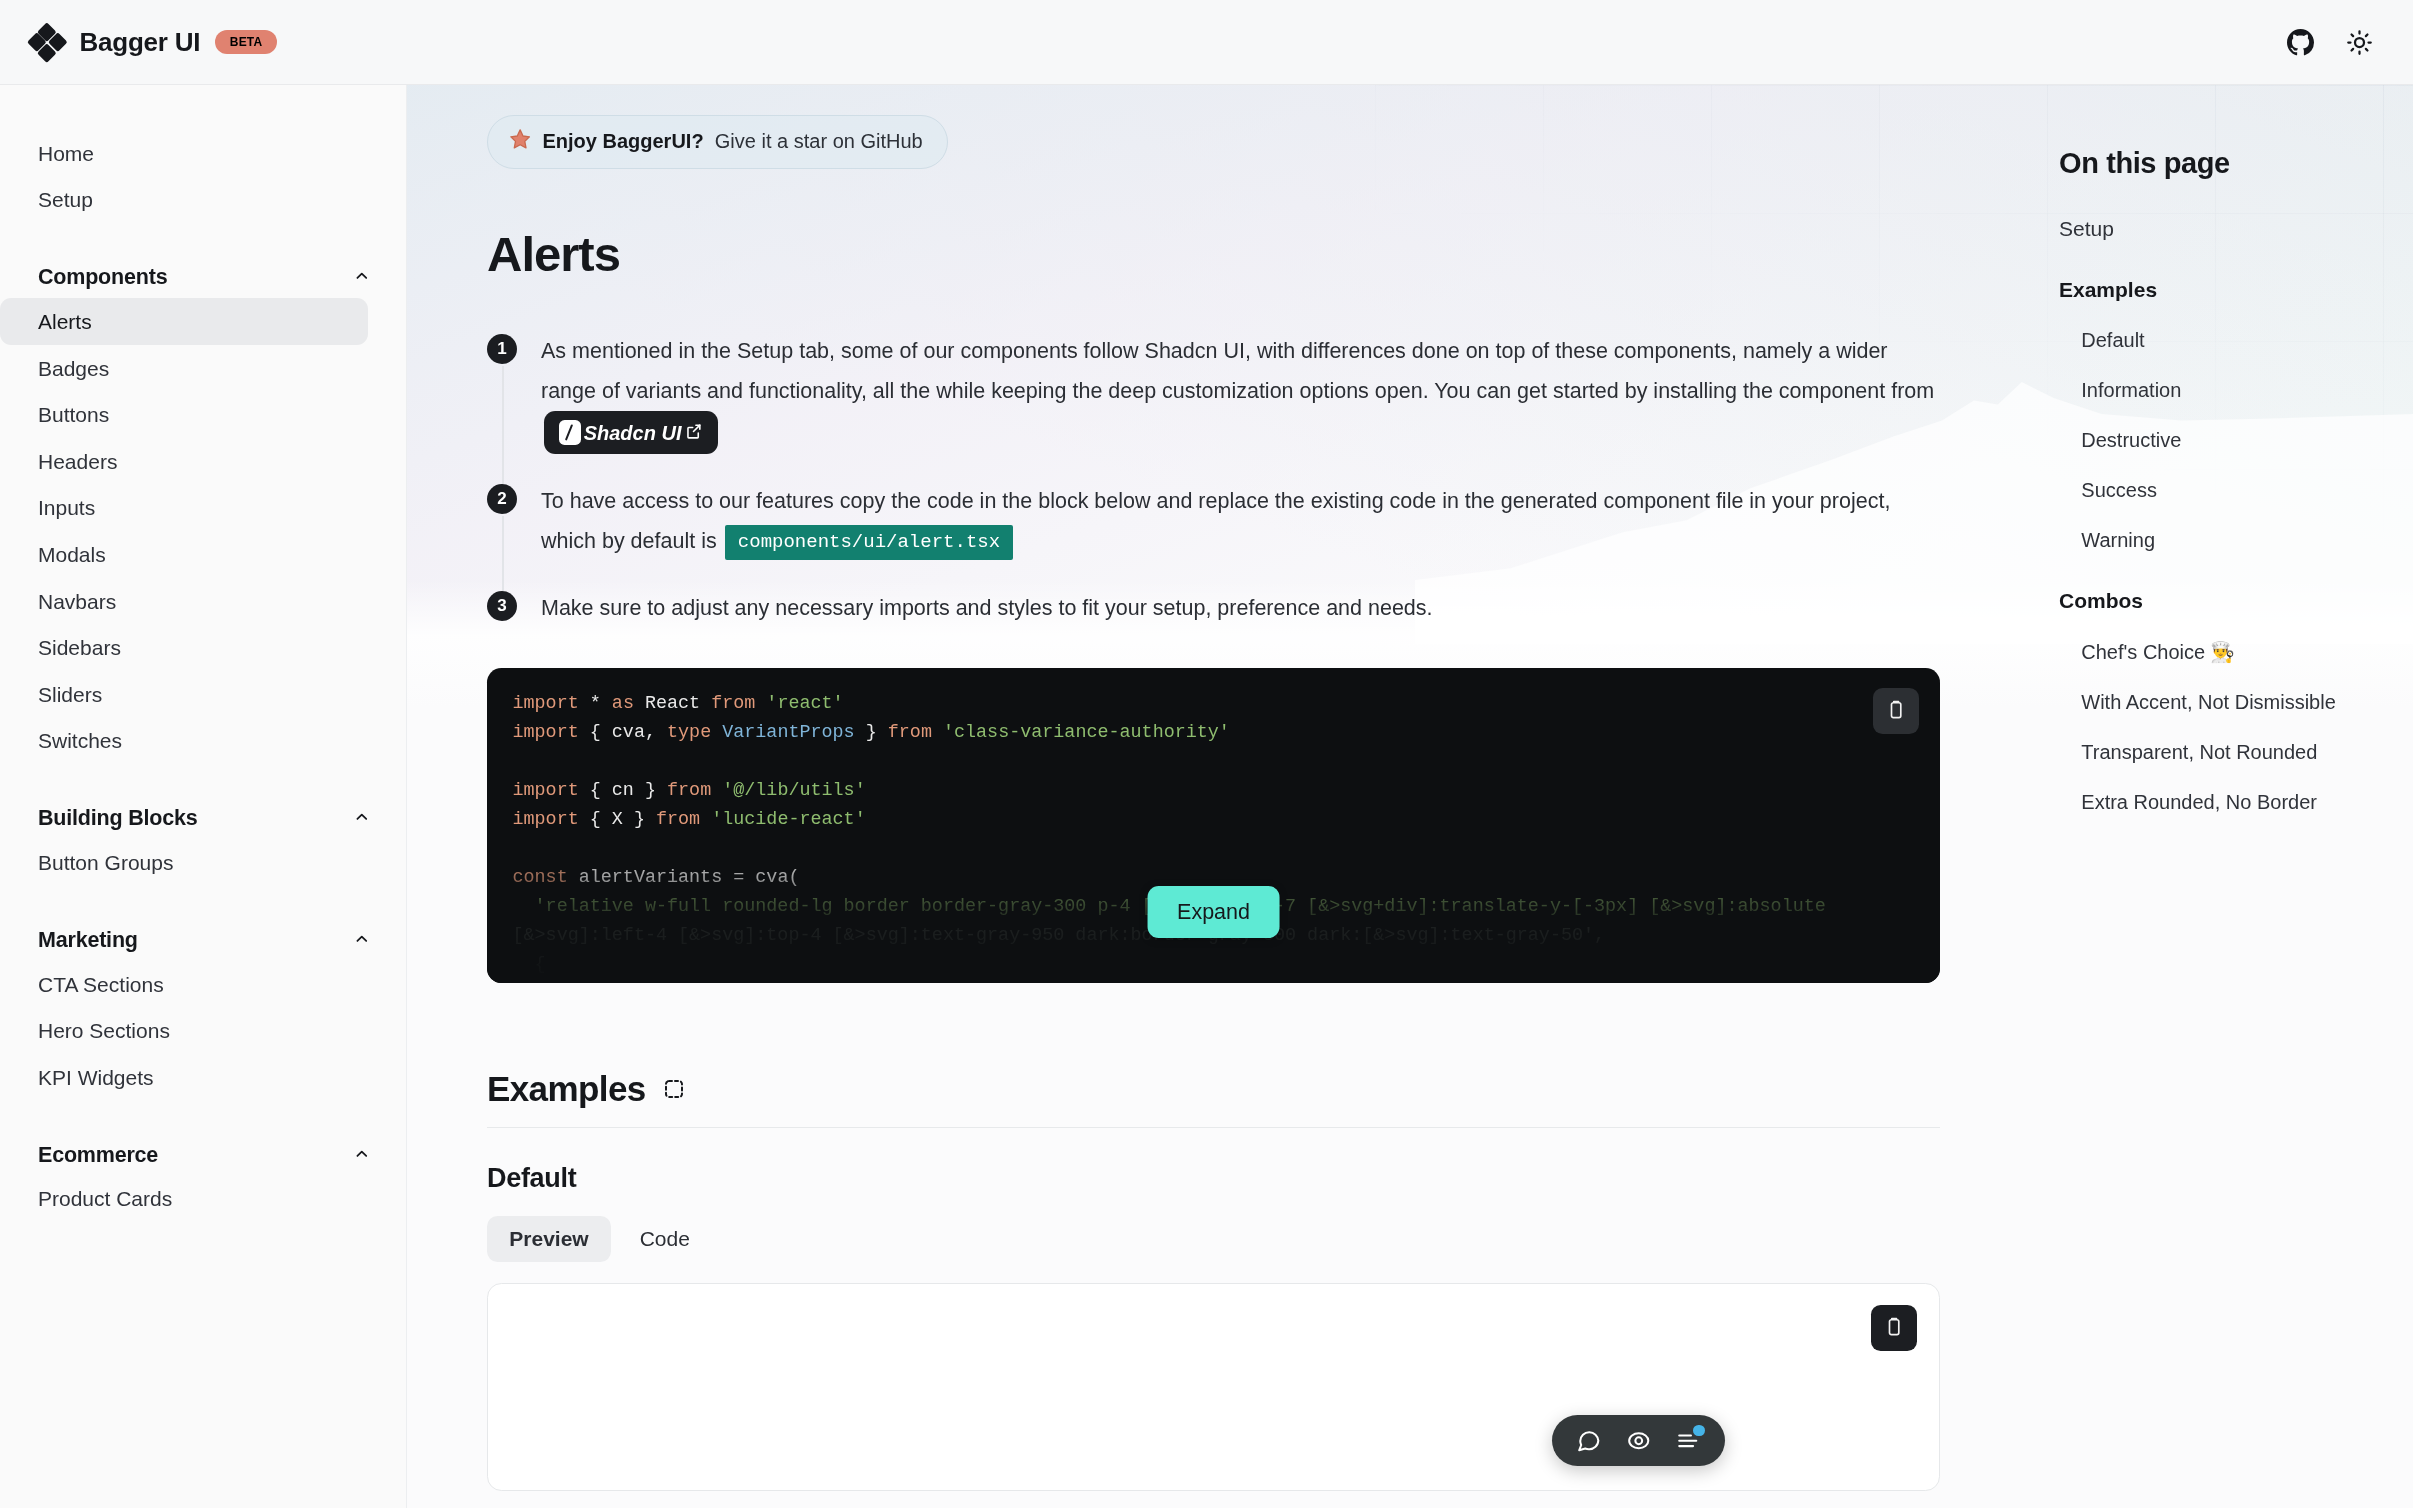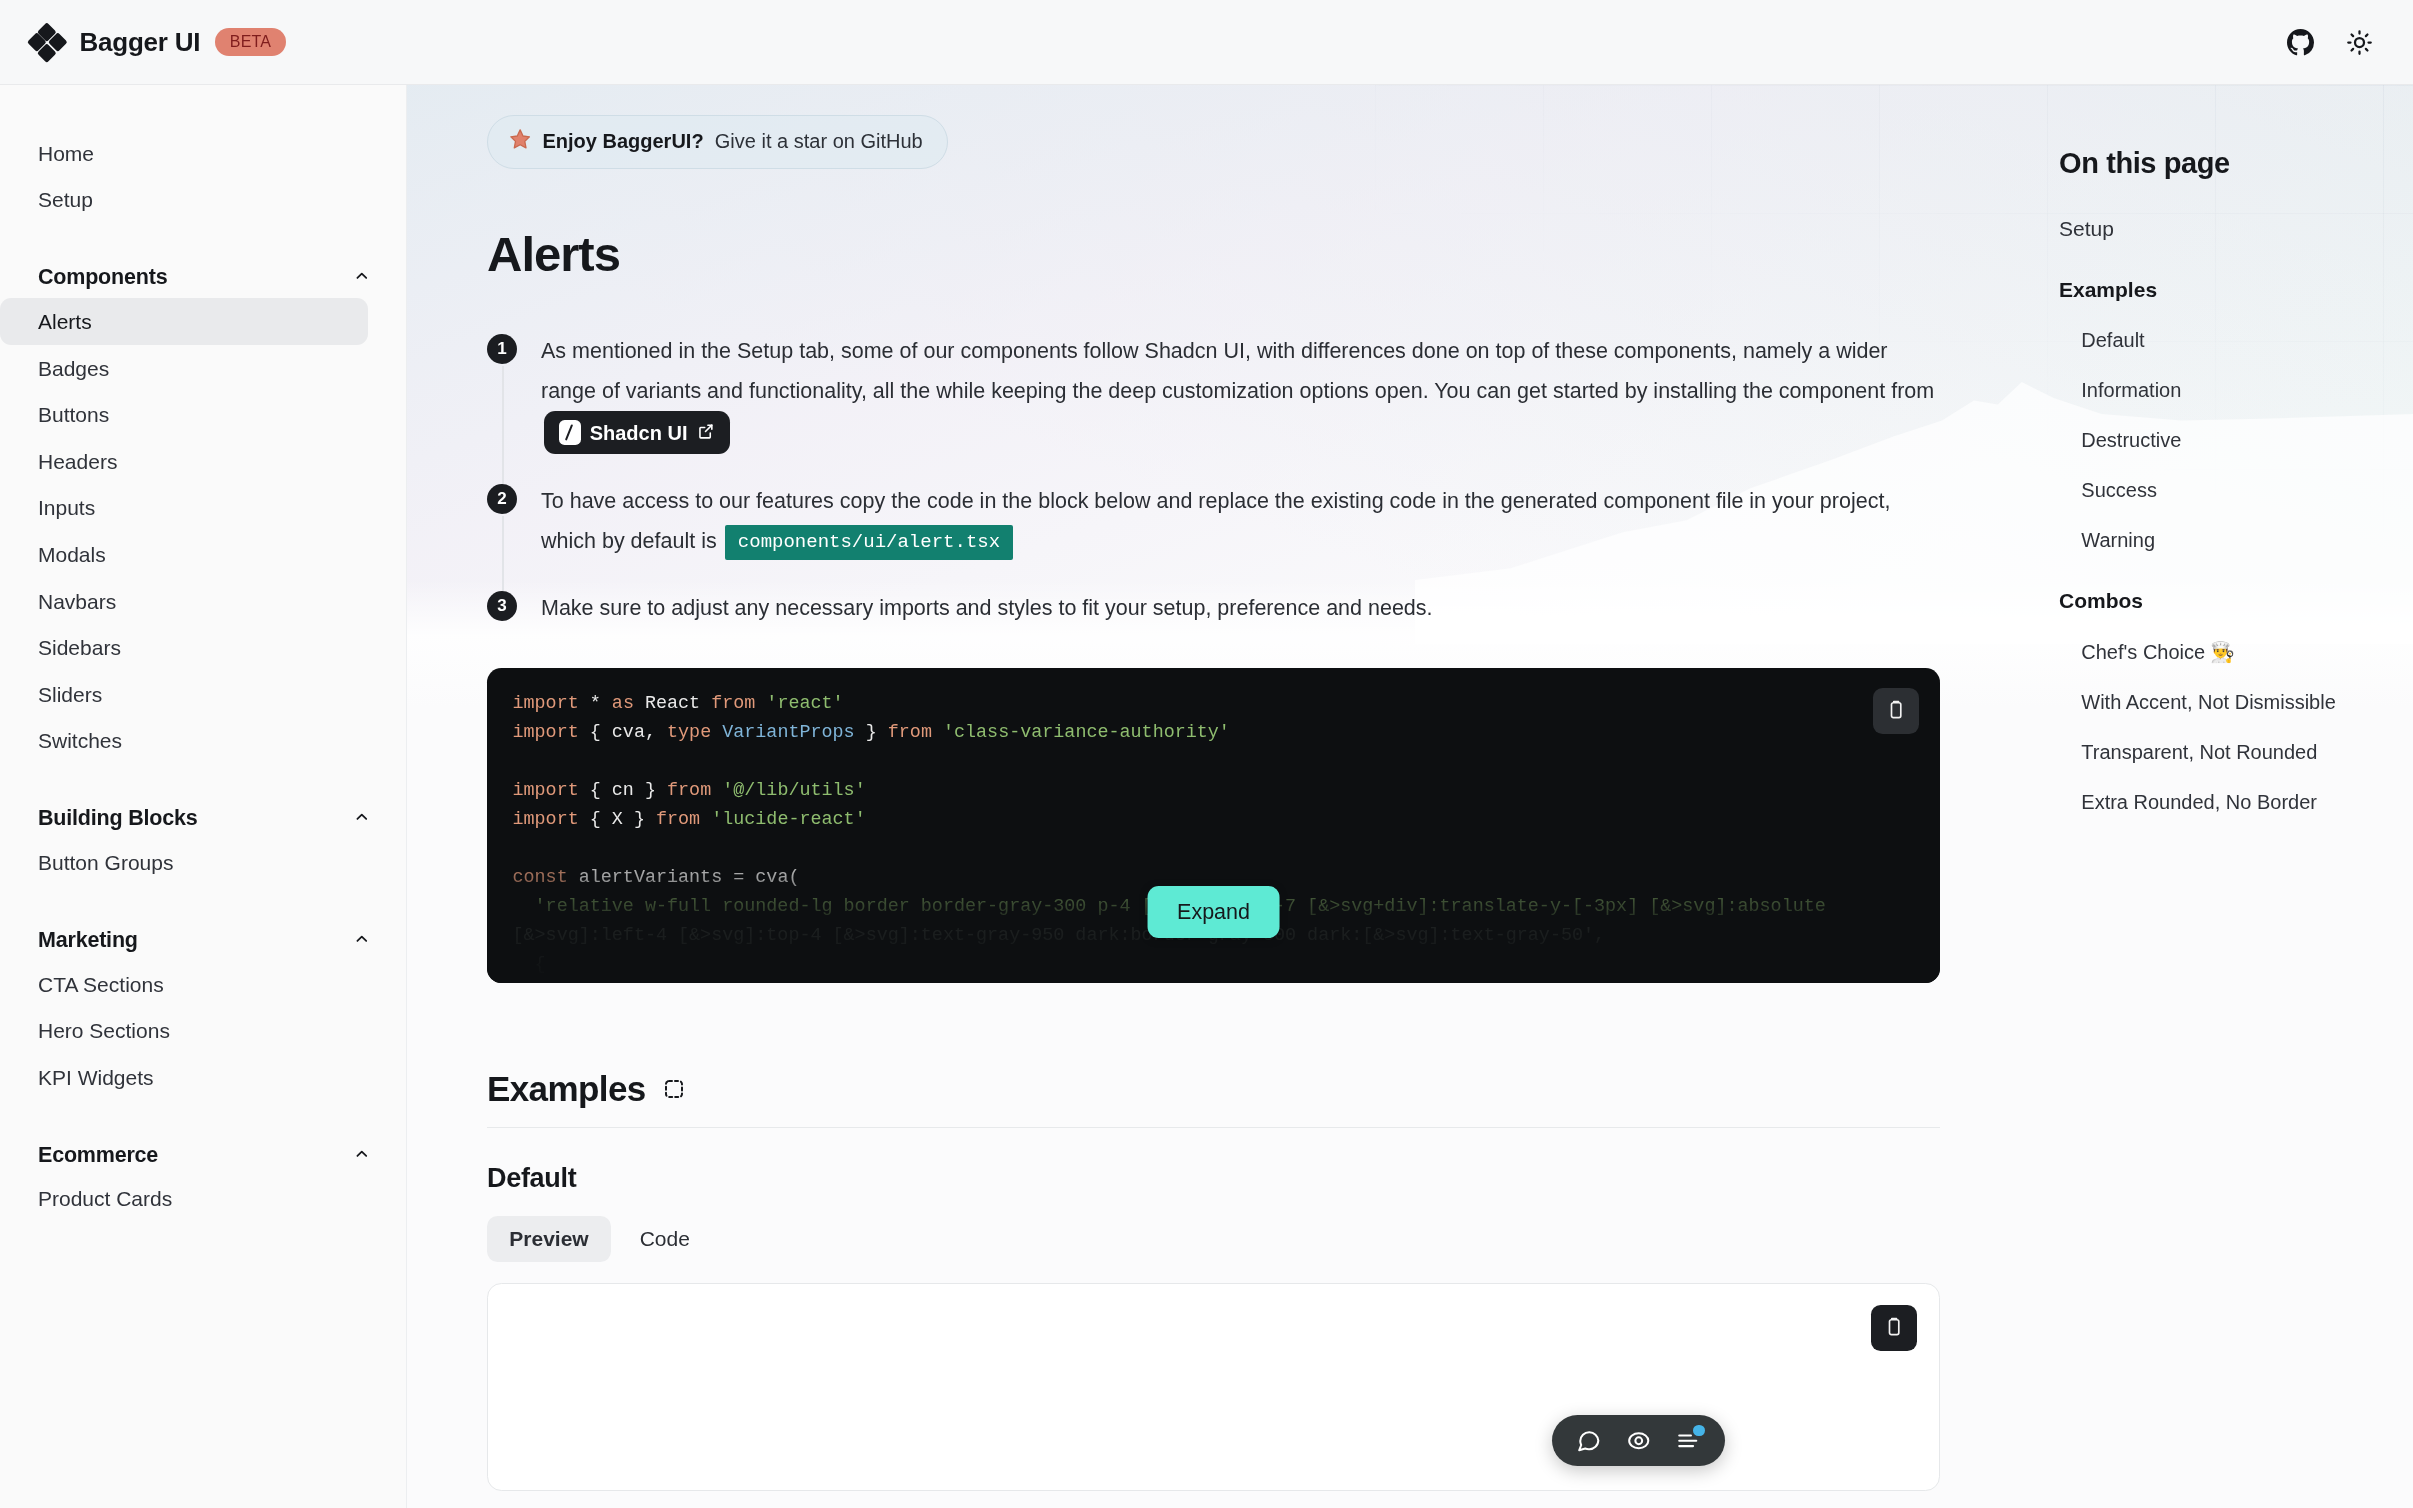--- a/index.html
+++ b/index.html
@@ -24,21 +24,21 @@
   .brand-mark i {
     position: absolute; width: 13.6px; height: 13.6px; background: #16181c;
     border-radius: 2.4px; transform: rotate(45deg);
   }
   .brand-mark i.d1 { left: 0px;  top: 10.4px; }
   .brand-mark i.d2 { left: 10.4px; top: 0px;  }
   .brand-mark i.d3 { left: 10.4px; top: 21px; }
   .brand-mark i.d4 { left: 21px; top: 10.4px; }
   .brand-name { font-size: 26px; font-weight: 700; color: #16181c; letter-spacing: -0.2px; }
   .beta {
-    background: #e08270; color: #7f1d1d; font-size: 16px; font-weight: 400;
+    background: #e08270; color: #000000; font-size: 12px; font-weight: 700;
     padding: 4.8px 15px 5.6px; border-radius: 797px; letter-spacing: 0.2px;
   }
   .topbar-actions {
     margin-left: auto; display: flex; align-items: center; gap: 27px; padding-right: 38px;
   }
   .icon-btn { width: 32px; height: 32px; display: flex; align-items: center; justify-content: center; cursor: pointer; }
 
   
   .sidebar {
     position: absolute; top: 85px; left: 0; width: 407px; bottom: 0;
@@ -114,24 +114,24 @@
   }
   .step-line {
     position: absolute; left: 15px; top: 35px; bottom: -3.2px; width: 1.6px; background: #e2e4e8;
   }
   .step-body {
     padding-left: 19px; padding-bottom: 27px;
     font-size: 21.5px; line-height: 40px; color: #2b2e34;
   }
   .step:last-child .step-body { padding-bottom: 0; }
   .chip-dark {
-    display: inline-flex; align-items: center; gap: 9px; vertical-align: middle;
+    display: inline-flex; align-items: center; gap: 3px; vertical-align: middle;
     background: #1c1e22; color: #ffffff; border-radius: 11.2px;
     padding: 8.8px 15px; font-size: 20px; font-weight: 600; margin: 0 3.2px;
-    line-height: 1; cursor: pointer;
+    line-height: 1; cursor: pointer; font-style: italic;
   }
   .chip-dark .sq {
     width: 21.5px; height: 25.5px; border-radius: 5.6px; background: #ffffff; position: relative;
   }
   .chip-dark .sq::after {
     content:""; position:absolute; left: 8.8px; top: 4px; width: 2.4px; height: 17px;
     background: #1c1e22; transform: rotate(22deg); border-radius: 1.6px;
   }
   .chip-green {
     display: inline-block; vertical-align: middle;

